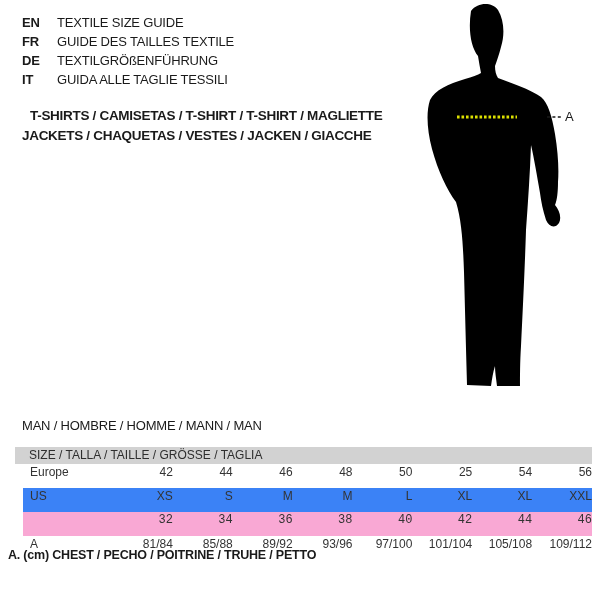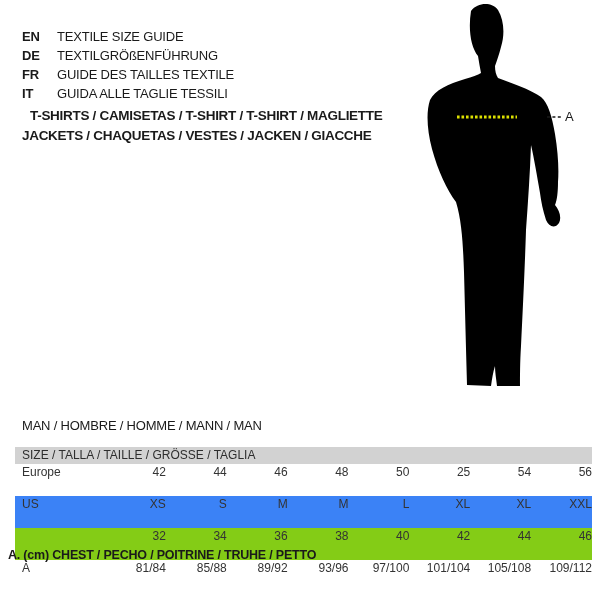--- a/index.html
+++ b/index.html
@@ -2,65 +2,65 @@
 <html><head>
 <meta charset="utf-8">
 <style>
   html,body { margin:0; padding:0; background:#fff; }
   .page {
     position:relative; width:600px; height:600px; background:#ffffff;
     font-family:"Liberation Sans", sans-serif; color:#1a1a1a; overflow:hidden;
   }
 
   
-  .lang-list { position:absolute; left:22px; top:27px; }
+  .lang-list { position:absolute; left:22px; top:13px; }
   .lang-row { display:flex; height:19px; align-items:center; }
   .lang-code { width:35px; font-weight:bold; font-size:13px; letter-spacing:-0.2px; }
   .lang-label { font-weight:normal; font-size:13px; letter-spacing:-0.2px; white-space:nowrap; }
 
   
   .category { position:absolute; left:22px; font-weight:bold; font-size:13.5px; letter-spacing:-0.3px; white-space:nowrap; }
   .cat1 { top:108px;margin-left:8px; }
   .cat2 { top:128px; }
 
   
   .figure { position:absolute; left:410px; top:0; width:180px; height:400px; }
   .measure-label { position:absolute; left:565px; top:109px; font-size:13px; color:#1a1a1a; }
 
   
   .section-title { position:absolute; left:22px; top:418px; font-weight:normal; font-size:13px; letter-spacing:-0.2px; white-space:nowrap; }
 
   
   .size-table { position:absolute; left:15px; top:447px; width:577px; font-size:12px; color:#333333; }
-  .thead { height:17px; line-height:17px; padding-left:7px; background:#d2d2d2; color:#2e2e2e; }
-  .trow { display:flex; height:32px; line-height:16px; }
+  .thead { height:17px; line-height:17px; padding-left:14px; background:#d2d2d2; color:#2e2e2e; }
+  .trow { display:flex; height:24px; line-height:16px;margin-left:8px; }
   .trow.shaded { background:#ececec; }
   .tlabel { width:90px; padding-left:7px; box-sizing:border-box; }
   .tcell { flex:1; text-align:right; }
 
   
   .footnote { position:absolute; left:8px; top:548px; font-weight:bold; font-size:12.5px; letter-spacing:-0.2px; white-space:nowrap; }
 </style>
 </head>
 <body>
 
 <div class="page">
 
   <div class="lang-list">
     <div class="lang-row">
       <span class="lang-code">EN</span>
       <span class="lang-label">TEXTILE SIZE GUIDE</span>
     </div>
     <div class="lang-row">
+      <span class="lang-code">FR</span>
+      <span class="lang-label">GUIDE DES TAILLES TEXTILE</span>
+    </div>
+    <div class="lang-row">
       <span class="lang-code">DE</span>
       <span class="lang-label">TEXTILGRÖßENFÜHRUNG</span>
-    </div>
-    <div class="lang-row">
-      <span class="lang-code">FR</span>
-      <span class="lang-label">GUIDE DES TAILLES TEXTILE</span>
     </div>
     <div class="lang-row">
       <span class="lang-code">IT</span>
       <span class="lang-label">GUIDA ALLE TAGLIE TESSILI</span>
     </div>
   </div>
 
   <div class="category cat1">T-SHIRTS / CAMISETAS / T-SHIRT / T-SHIRT / MAGLIETTE</div>
   <div class="category cat2">JACKETS / CHAQUETAS / VESTES / JACKEN / GIACCHE</div>
 
@@ -121,21 +121,21 @@
       <span class="tcell">XS</span>
       <span class="tcell">S</span>
       <span class="tcell">M</span>
       <span class="tcell">M</span>
       <span class="tcell">L</span>
       <span class="tcell">XL</span>
       <span class="tcell">XL</span>
       <span class="tcell">XXL</span>
     </div>
 
-    <div class="trow shaded" style="background: #84cc16;">
+    <div class="trow shaded" style="background: #f9a8d4; font-family: Liberation Mono, monospace;">
       <span class="tlabel"></span>
       <span class="tcell">32</span>
       <span class="tcell">34</span>
       <span class="tcell">36</span>
       <span class="tcell">38</span>
       <span class="tcell">40</span>
       <span class="tcell">42</span>
       <span class="tcell">44</span>
       <span class="tcell">46</span>
     </div>

